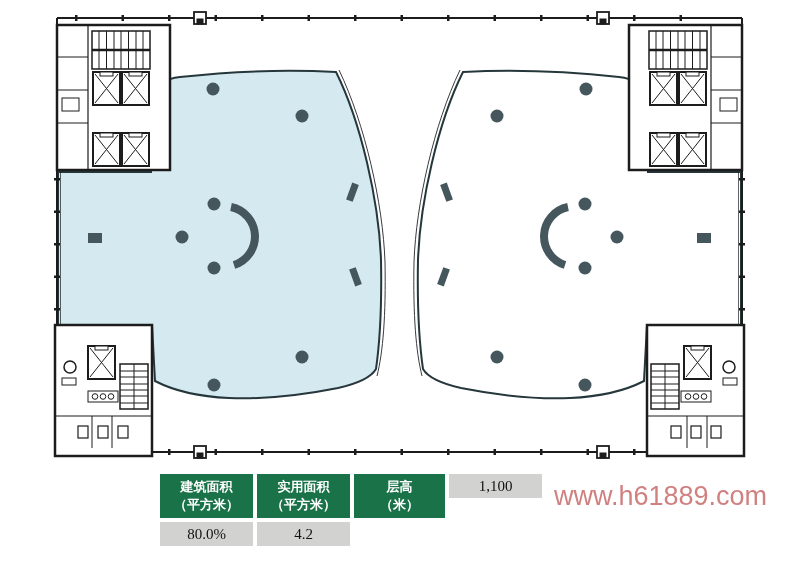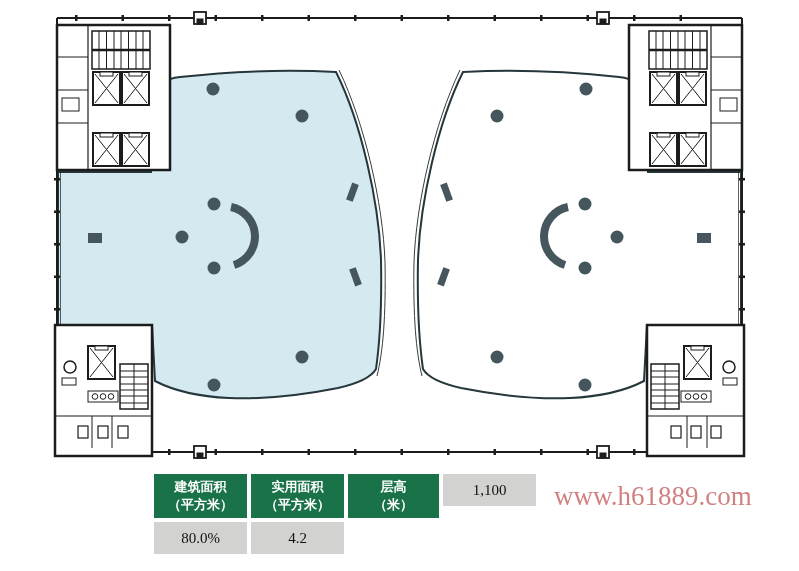--- a/index.html
+++ b/index.html
@@ -3,38 +3,38 @@
 <meta charset="utf-8">
 <style>
   html,body{margin:0;padding:0;background:#ffffff;}
   .stage{
     position:relative;width:799px;height:571px;background:#ffffff;
     overflow:hidden;font-family:"Liberation Sans",sans-serif;
   }
   .plan-svg{position:absolute;left:0;top:0;}
   
   .spec-table{
-    position:absolute;left:154px;top:474px;width:382px;
+    position:absolute;left:160px;top:474px;width:382px;
     display:grid;grid-template-columns:93px 93px 91px 93px;
     column-gap:4px;row-gap:4px;
   }
   .spec-table .th{
     background:#1a7248;color:#ffffff;height:44px;
     display:flex;flex-direction:column;align-items:center;justify-content:center;
     font-weight:bold;font-size:13px;line-height:1.35;text-align:center;
   }
   .spec-table .td{
-    background:#d2d2d0;color:#111111;height:32px;
+    background:#d2d2d0;color:#111111;height:24px;
     display:flex;align-items:center;justify-content:center;
     font-size:15px;font-family:"Liberation Serif",serif;
   }
   
   .watermark{
     position:absolute;left:554px;top:482px;z-index:5;
-    color:#c96b6b;opacity:.85;font-family:Liberation Serif, serif;
+    color:#c96b6b;opacity:.85;font-family:Liberation Sans, sans-serif;
     line-height:29px;white-space:nowrap;pointer-events:none;
   }
   .watermark .wm1{font-size:27px;}
   .watermark .wm2{font-size:27px;letter-spacing:1px;}
 </style>
 </head>
 <body>
 
 <div class="stage">
 

